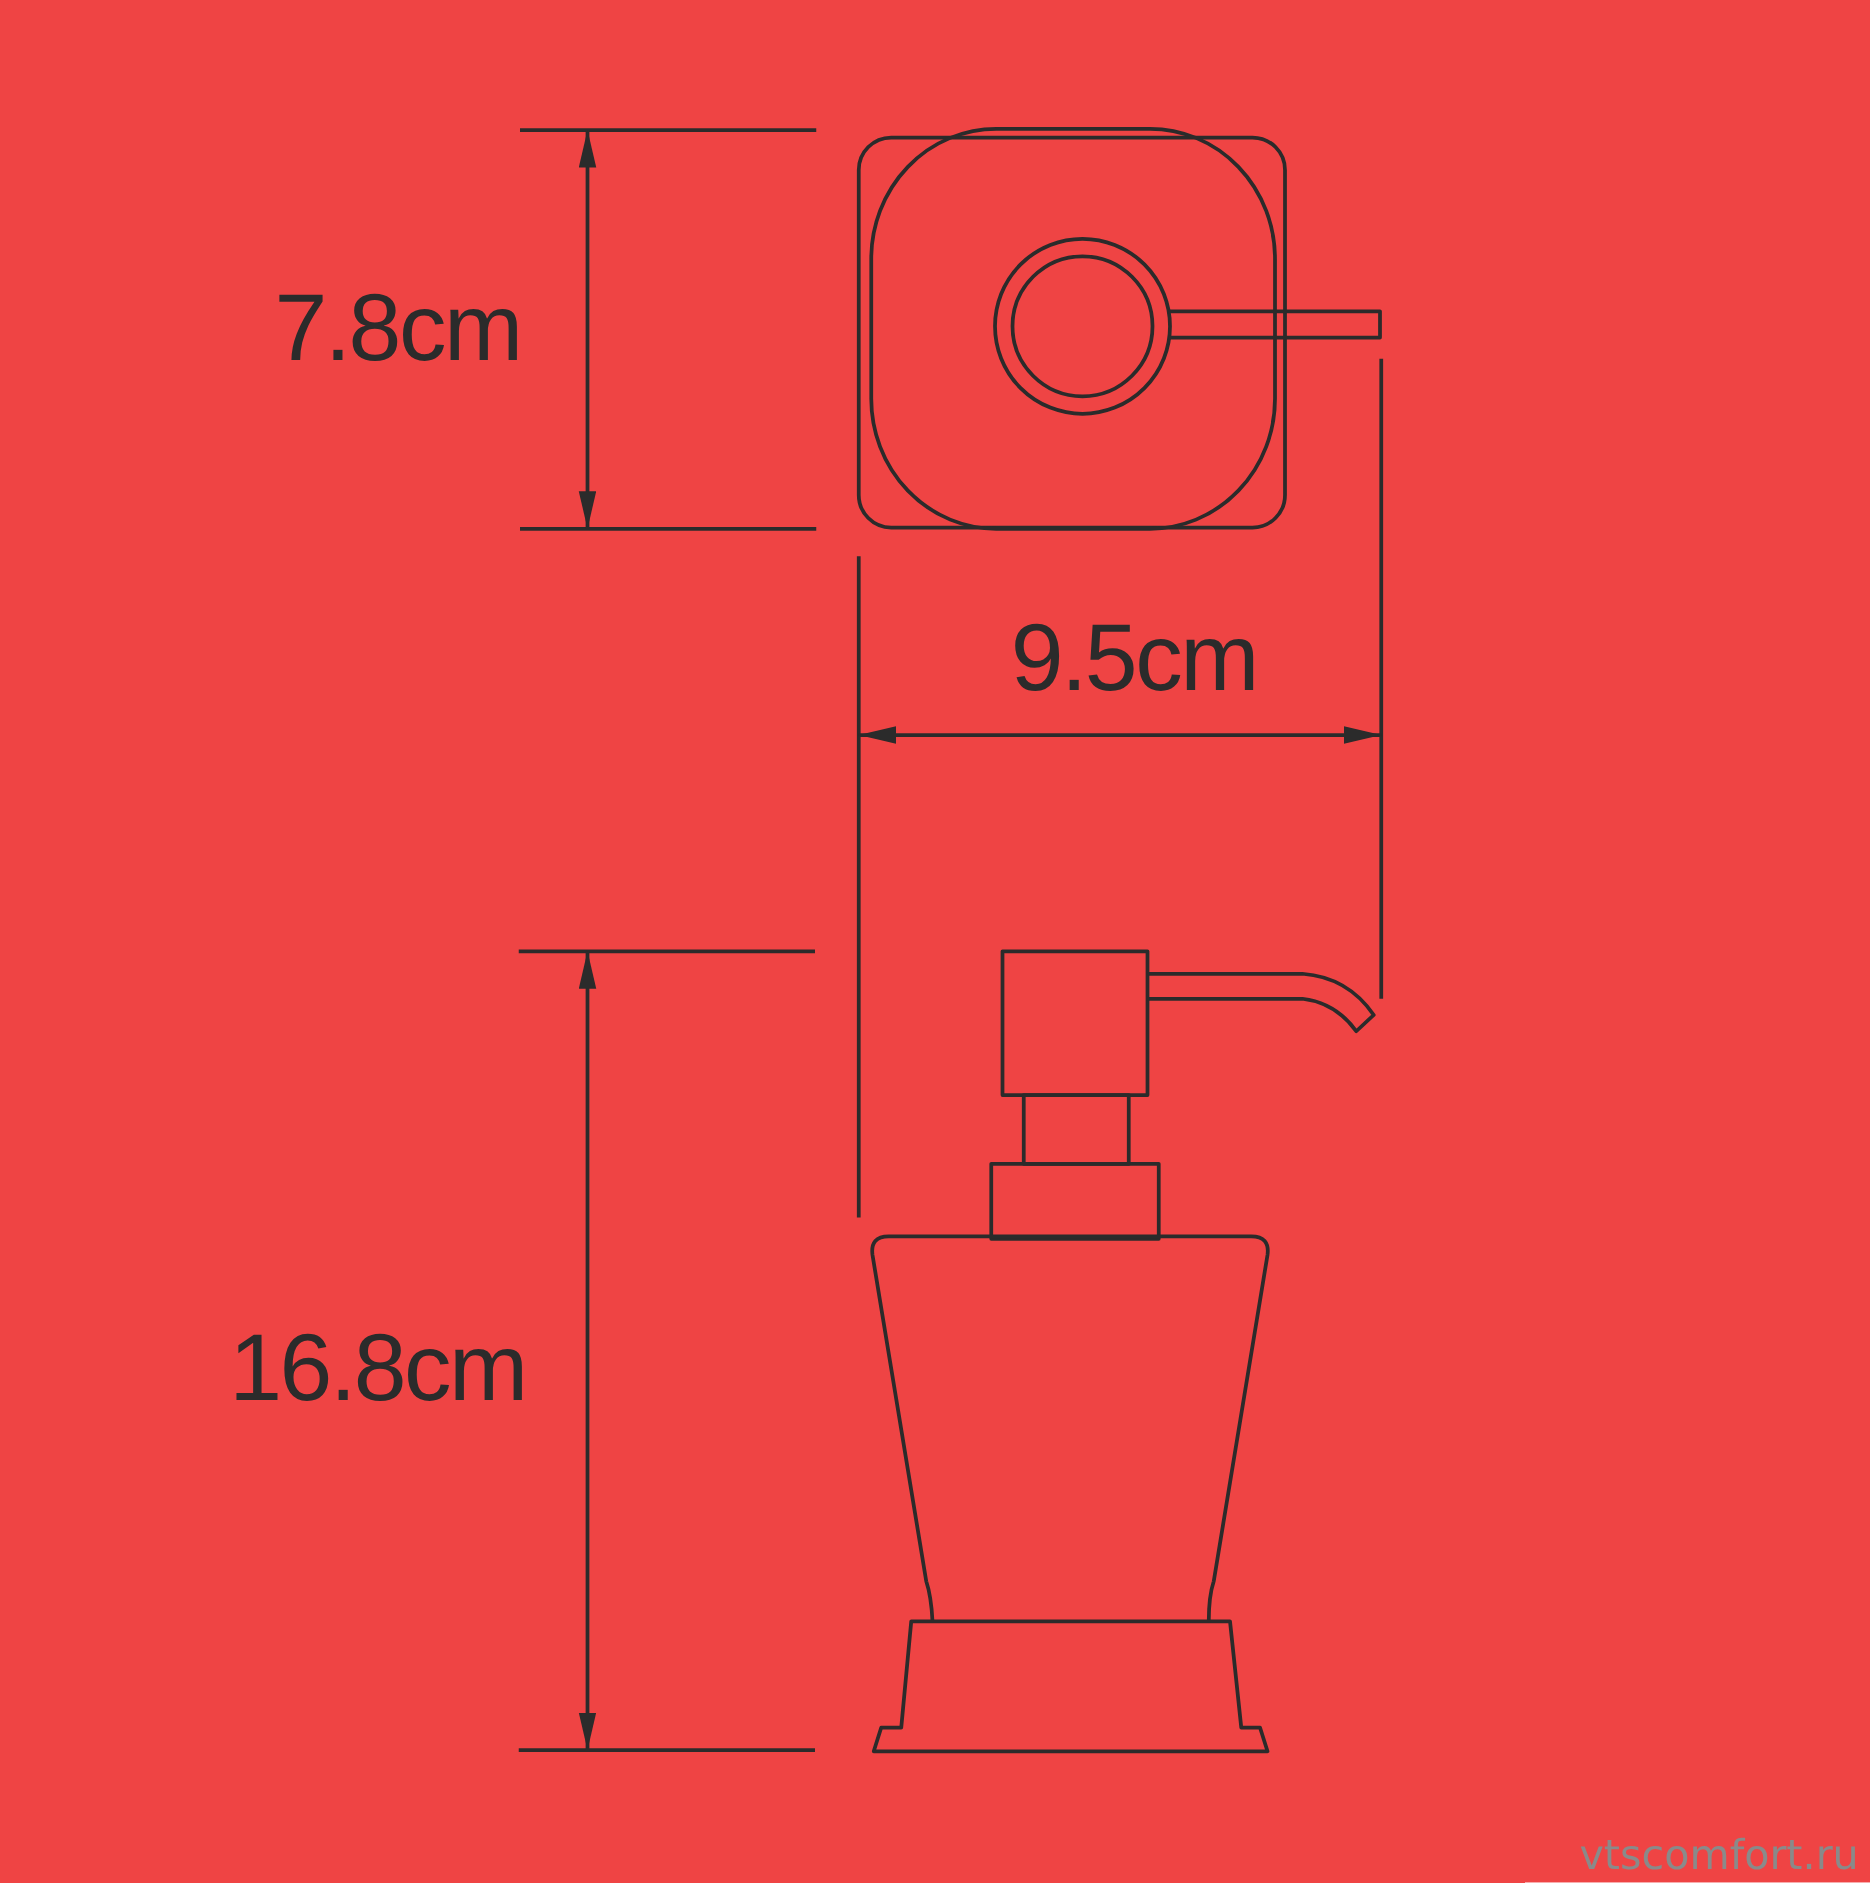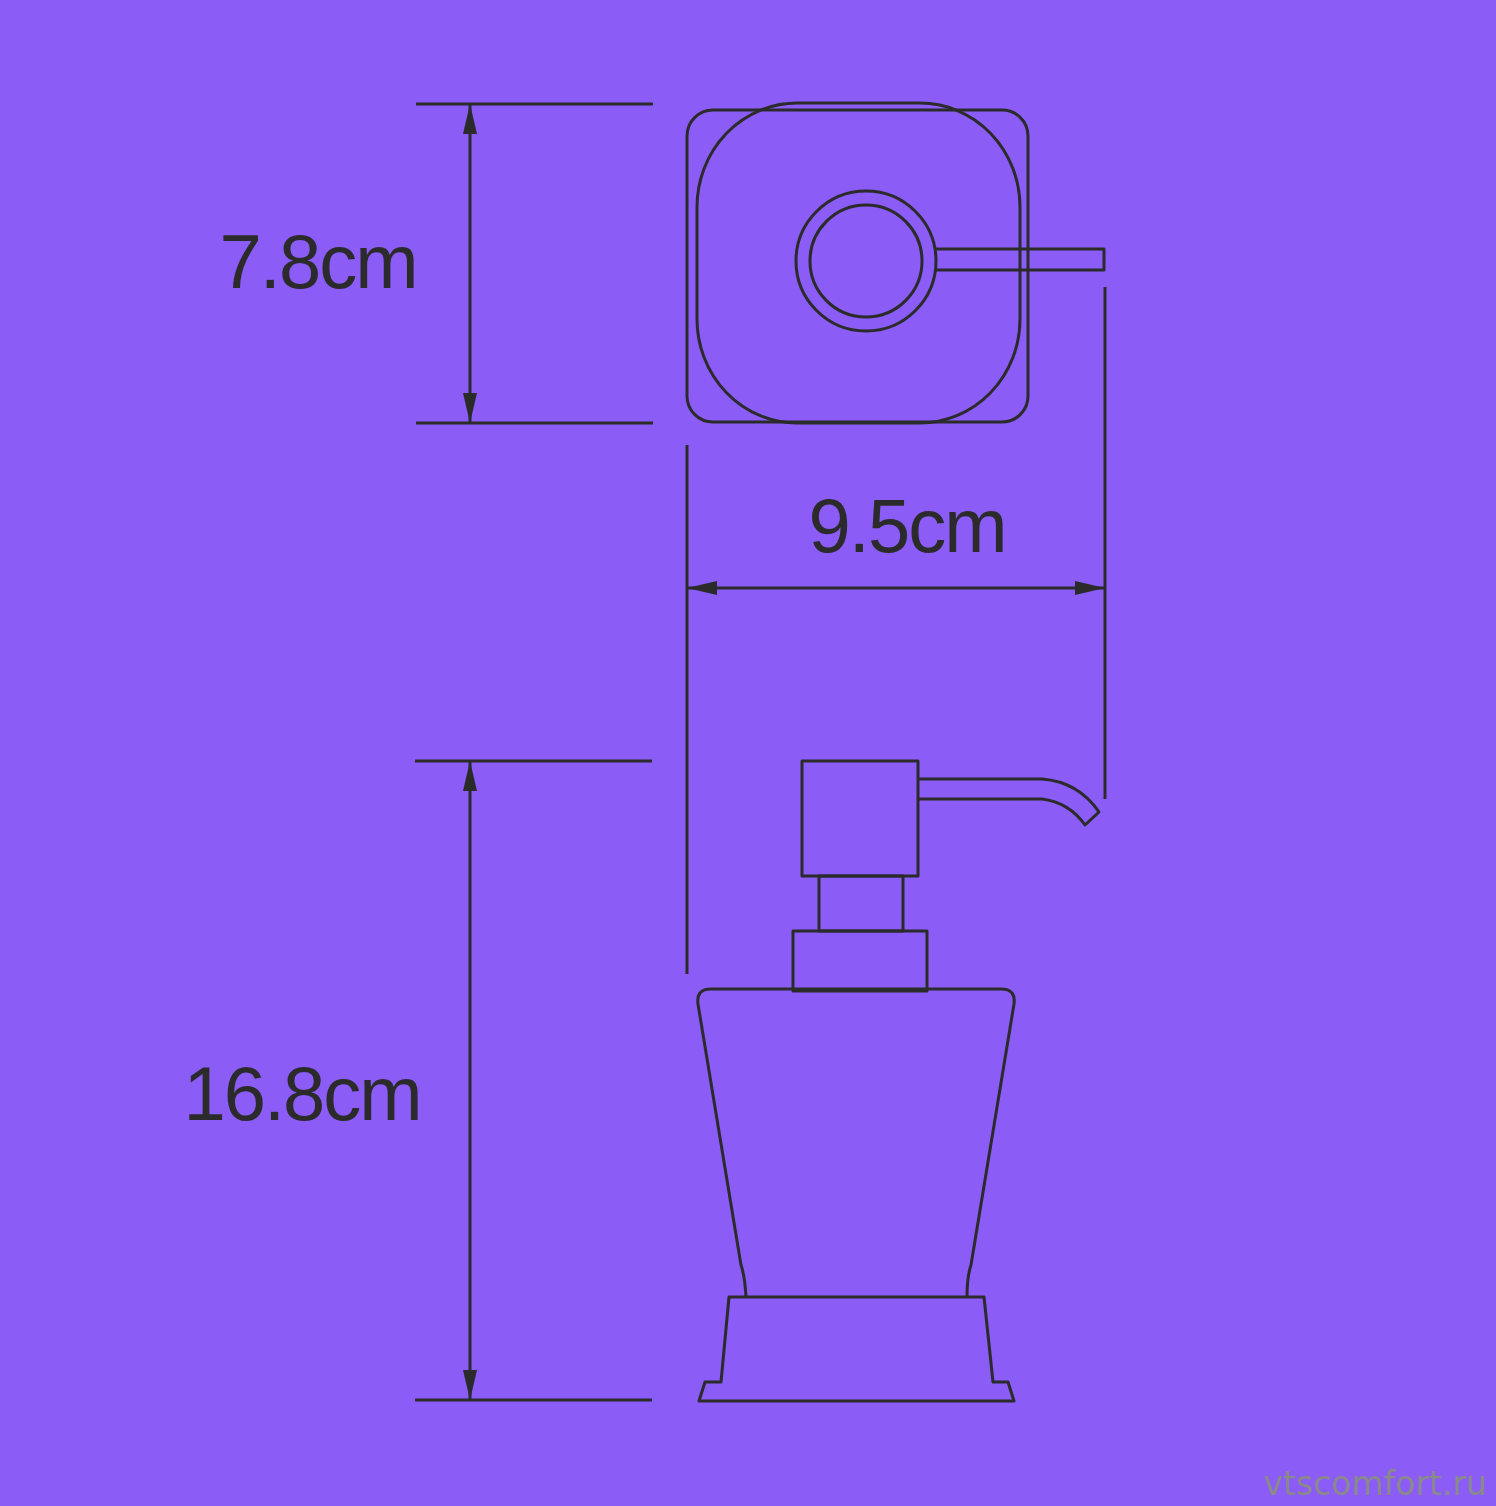--- a/index.html
+++ b/index.html
@@ -4,21 +4,21 @@
 <style>
   html, body {
     margin: 0;
     padding: 0;
     background: #ffffff;
   }
   .canvas {
     position: relative;
     width: 1496px;
     height: 1506px;
-    background: #8b5cf6;
+    background: #ef4444;
     overflow: hidden;
   }
   svg { display: block; }
   .line {
     fill: none;
     stroke: #2b2b2b;
     stroke-width: 3;
     stroke-linejoin: round;
     stroke-linecap: butt;
   }

